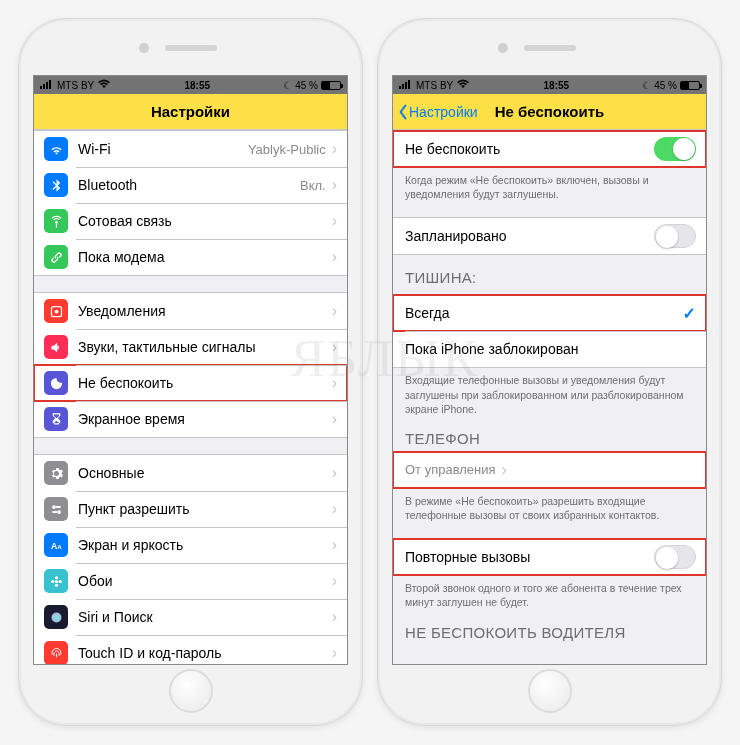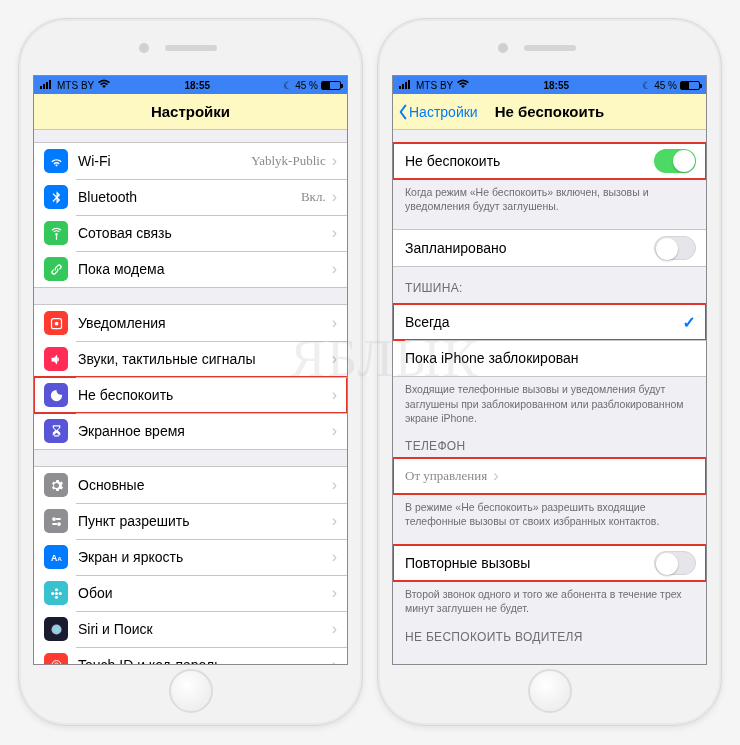--- a/index.html
+++ b/index.html
@@ -48,50 +48,50 @@
     background: #efeff4;
     border: 1px solid #8a8a8e;
     overflow: hidden;
     display: flex;
     flex-direction: column;
     font-size: 13px;
     color: #000;
   }
   .status-bar {
     height: 18px;
-    background: #3b82f6;
+    background: #737373;
     display: flex;
     align-items: center;
     justify-content: space-between;
     padding: 0 6px;
     font-size: 10px;
     color: #000;
   }
   .sb-left, .sb-right { display: flex; align-items: center; gap: 3px; }
   .sb-center { font-weight: 600; }
   .nav-bar {
     height: 36px;
-    background: #fef9c3;
+    background: #fde047;
     border-bottom: 1px solid #c6c6c8;
     display: flex;
     align-items: center;
     justify-content: center;
     position: relative;
   }
   .nav-title { font-weight: 600; font-size: 15px; }
   .nav-back {
     position: absolute; left: 4px;
     display: flex; align-items: center;
     color: #007aff; font-size: 14px;
     cursor: pointer;
   }
   .nav-back svg { width: 12px; height: 16px; }
   .content { flex: 1; overflow-y: auto; }
   .group { margin-top: 16px; border-top: 1px solid #c6c6c8; border-bottom: 1px solid #c6c6c8; background: #fff; }
-  .group.first { margin-top: 12px; }
+  .group.first { margin-top: 0; }
   .row {
     display: flex;
     align-items: center;
     min-height: 36px;
     padding: 0 10px 0 10px;
     position: relative;
   }
   .row + .row::before {
     content: "";
     position: absolute;
@@ -100,38 +100,38 @@
   }
   .phone2 .row + .row::before { left: 12px; }
   .icon {
     width: 24px; height: 24px; border-radius: 5px;
     margin-right: 10px;
     display: flex; align-items: center; justify-content: center;
     flex-shrink: 0;
   }
   .icon svg { width: 15px; height: 15px; fill: #fff; }
   .row-label { flex: 1; font-size: 14px; color: #000; white-space: nowrap; overflow: hidden; text-overflow: ellipsis; }
-  .row-value { color: #8a8a8e; font-size: 13px; margin-right: 4px; font-family: Liberation Serif, serif; }
+  .row-value { color: #8a8a8e; font-size: 13px; margin-right: 4px; }
   .chev { color: #c7c7cc; font-size: 16px; margin-left: 2px; }
   .check { color: #007aff; font-size: 16px; font-weight: bold; }
   .toggle {
     width: 42px; height: 24px; border-radius: 12px; position: relative;
     flex-shrink: 0;
   }
   .toggle.on { background: #4cd964; }
   .toggle.off { background: #e5e5ea; border: 1px solid #d5d5d8; }
   .toggle .knob {
     position: absolute; top: 1px;
     width: 22px; height: 22px; border-radius: 50%;
     background: #fff; box-shadow: 0 1px 2px rgba(0,0,0,0.25);
   }
   .toggle.on .knob { right: 1px; }
   .toggle.off .knob { left: 1px; }
   .group-header {
-    font-size: 12px; color: #6d6d72;
+    font-size: 15px; color: #6d6d72;
     padding: 14px 12px 4px 12px;
     text-transform: uppercase;
     letter-spacing: 0.3px;
   }
   .group-footer {
     font-size: 10.5px; color: #6d6d72;
     padding: 5px 12px 0 12px;
     line-height: 1.35;
   }
   .highlight { outline: 2px solid #e0352b; outline-offset: -1px; }

